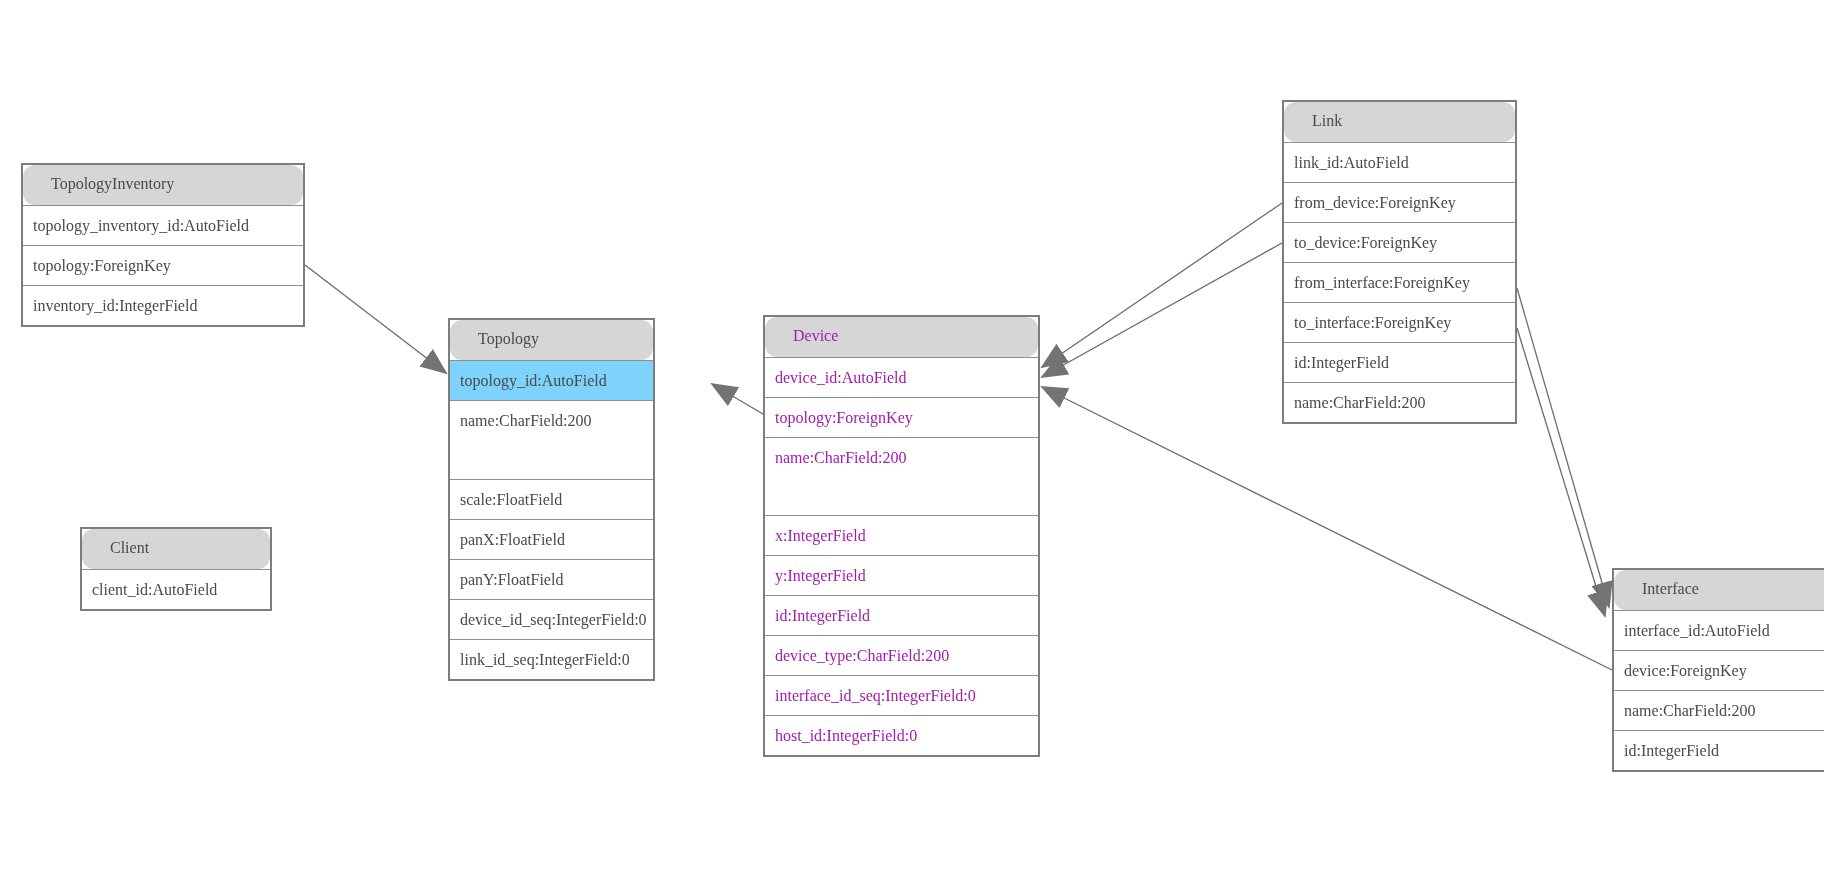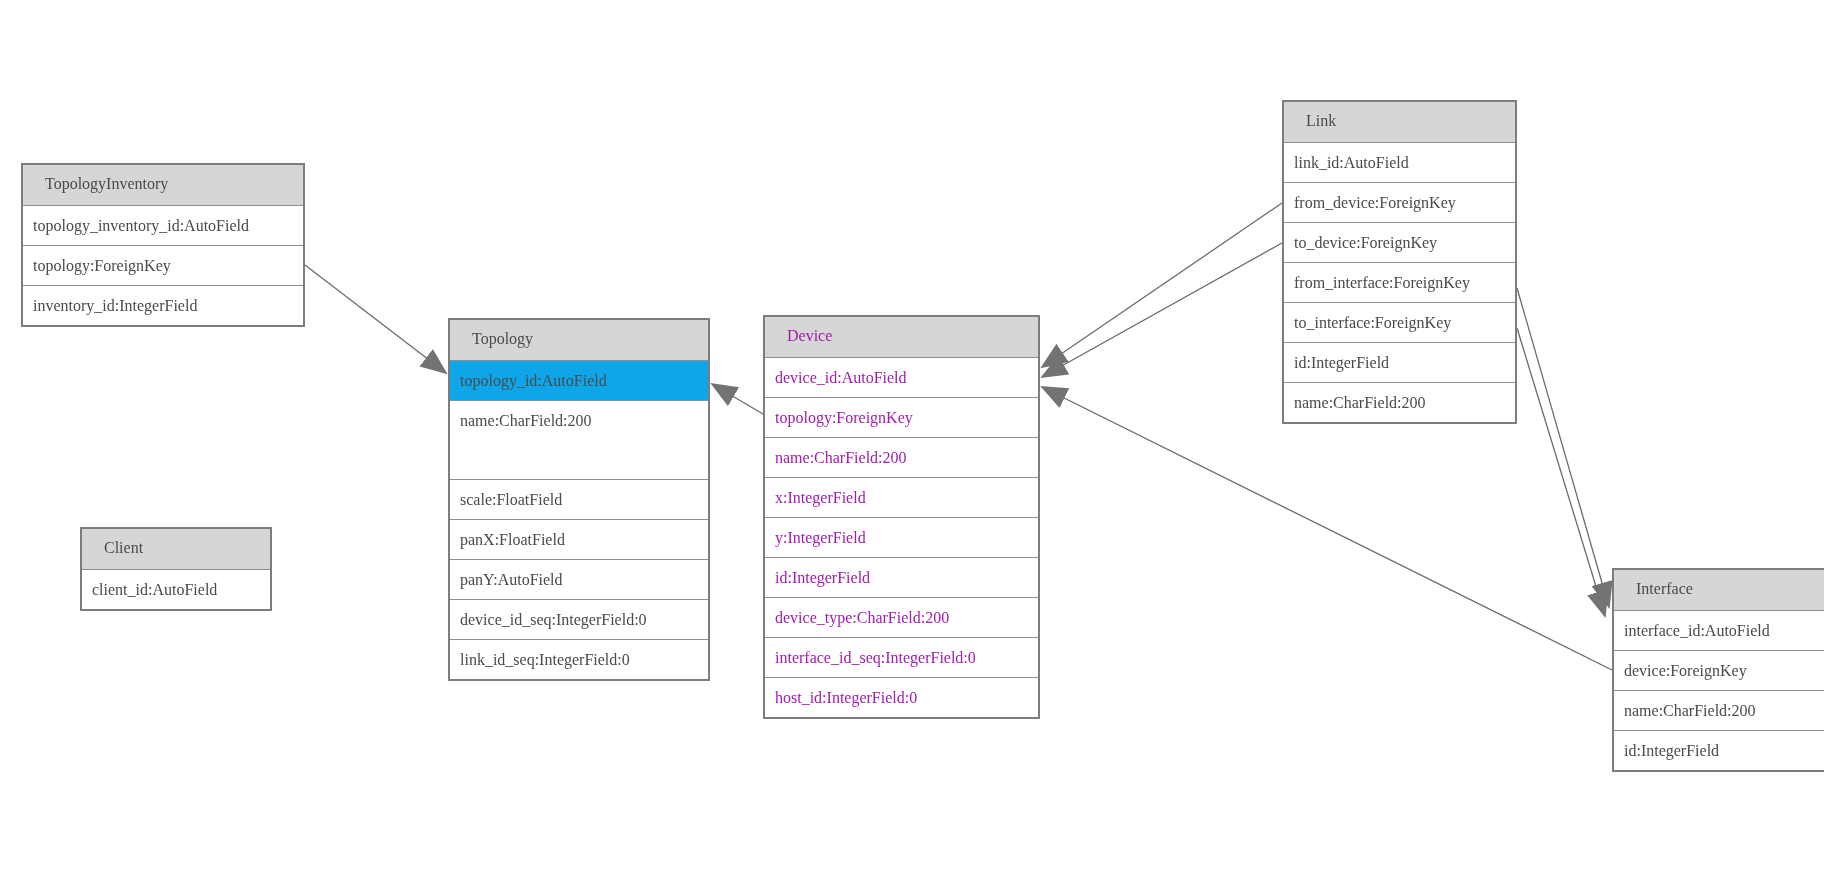--- a/index.html
+++ b/index.html
@@ -29,24 +29,25 @@
     box-sizing: border-box;
     border: 2px solid #7d7d7d;
     background: #ffffff;
     font-size: 16px;
     color: #4a4a4a;
   }
   .entity-header {
     box-sizing: border-box;
     height: 40px;
     line-height: 38px;
-    padding-left: 22px;
+    padding-left: 28px;
     background: #d6d6d6;
     white-space: nowrap;
     overflow: hidden;
+    border-radius: 12px;
   }
   .entity-field-row {
     box-sizing: border-box;
     height: 40px;
     line-height: 39px;
     padding-left: 10px;
     background: #ffffff;
     border-top: 1px solid #8f8f8f;
     white-space: nowrap;
     overflow: hidden;
@@ -72,40 +73,40 @@
         <line x1="1517" y1="328" x2="1605" y2="616" stroke="#6b6b6b" stroke-width="1.3" marker-end="url(#fk-arrowhead)"></line>
       </g>
   </svg>
   <div id="table-layer">
       <div class="entity-table" style="left: 21px; top: 163px; width: 284px; border-color: rgb(125, 125, 125); color: rgb(74, 74, 74);">
         <div class="entity-header" style="background: rgb(214, 214, 214);">TopologyInventory</div>
         <div class="entity-field-row" style="border-top-color: rgb(143, 143, 143); background: rgb(255, 255, 255);">topology_inventory_id:AutoField</div>
         <div class="entity-field-row" style="border-top-color: rgb(143, 143, 143); background: rgb(255, 255, 255);">topology:ForeignKey</div>
         <div class="entity-field-row" style="border-top-color: rgb(143, 143, 143); background: rgb(255, 255, 255);">inventory_id:IntegerField</div>
       </div>
-      <div class="entity-table" style="left: 448px; top: 318px; width: 262px; border-color: rgb(125, 125, 125); color: rgb(74, 74, 74);">
+      <div class="entity-table" style="left: 448px; top: 318px; width: 207px; border-color: rgb(125, 125, 125); color: rgb(74, 74, 74);">
         <div class="entity-header" style="background: rgb(214, 214, 214);">Topology</div>
-        <div class="entity-field-row" style="border-top-color: rgb(143, 143, 143); background: #0ea5e9;">topology_id:AutoField</div>
+        <div class="entity-field-row" style="border-top-color: rgb(143, 143, 143); background: #7dd3fc;">topology_id:AutoField</div>
         <div class="entity-field-row" style="border-top-color: rgb(143, 143, 143); background: rgb(255, 255, 255);">name:CharField:200</div>
         <div class="entity-field-row" style="border-top-color: rgb(143, 143, 143); background: rgb(255, 255, 255); margin-top: 39px;">scale:FloatField</div>
         <div class="entity-field-row" style="border-top-color: rgb(143, 143, 143); background: rgb(255, 255, 255);">panX:FloatField</div>
-        <div class="entity-field-row" style="border-top-color: rgb(143, 143, 143); background: rgb(255, 255, 255);">panY:AutoField</div>
+        <div class="entity-field-row" style="border-top-color: rgb(143, 143, 143); background: rgb(255, 255, 255);">panY:FloatField</div>
         <div class="entity-field-row" style="border-top-color: rgb(143, 143, 143); background: rgb(255, 255, 255);">device_id_seq:IntegerField:0</div>
         <div class="entity-field-row" style="border-top-color: rgb(143, 143, 143); background: rgb(255, 255, 255);">link_id_seq:IntegerField:0</div>
       </div>
       <div class="entity-table" style="left: 80px; top: 527px; width: 192px; border-color: rgb(125, 125, 125); color: rgb(74, 74, 74);">
         <div class="entity-header" style="background: rgb(214, 214, 214);">Client</div>
         <div class="entity-field-row" style="border-top-color: rgb(143, 143, 143); background: rgb(255, 255, 255);">client_id:AutoField</div>
       </div>
       <div class="entity-table" style="left: 763px; top: 315px; width: 277px; border-color: rgb(125, 125, 125); color: #a21caf;">
         <div class="entity-header" style="background: rgb(214, 214, 214);">Device</div>
         <div class="entity-field-row" style="border-top-color: rgb(143, 143, 143); background: rgb(255, 255, 255);">device_id:AutoField</div>
         <div class="entity-field-row" style="border-top-color: rgb(143, 143, 143); background: rgb(255, 255, 255);">topology:ForeignKey</div>
         <div class="entity-field-row" style="border-top-color: rgb(143, 143, 143); background: rgb(255, 255, 255);">name:CharField:200</div>
-        <div class="entity-field-row" style="border-top-color: rgb(143, 143, 143); background: rgb(255, 255, 255);">x:IntegerField</div>
+        <div class="entity-field-row" style="border-top-color: rgb(143, 143, 143); background: rgb(255, 255, 255); margin-top: 38px;">x:IntegerField</div>
         <div class="entity-field-row" style="border-top-color: rgb(143, 143, 143); background: rgb(255, 255, 255);">y:IntegerField</div>
         <div class="entity-field-row" style="border-top-color: rgb(143, 143, 143); background: rgb(255, 255, 255);">id:IntegerField</div>
         <div class="entity-field-row" style="border-top-color: rgb(143, 143, 143); background: rgb(255, 255, 255);">device_type:CharField:200</div>
         <div class="entity-field-row" style="border-top-color: rgb(143, 143, 143); background: rgb(255, 255, 255);">interface_id_seq:IntegerField:0</div>
         <div class="entity-field-row" style="border-top-color: rgb(143, 143, 143); background: rgb(255, 255, 255);">host_id:IntegerField:0</div>
       </div>
       <div class="entity-table" style="left: 1282px; top: 100px; width: 235px; border-color: rgb(125, 125, 125); color: rgb(74, 74, 74);">
         <div class="entity-header" style="background: rgb(214, 214, 214);">Link</div>
         <div class="entity-field-row" style="border-top-color: rgb(143, 143, 143); background: rgb(255, 255, 255);">link_id:AutoField</div>
         <div class="entity-field-row" style="border-top-color: rgb(143, 143, 143); background: rgb(255, 255, 255);">from_device:ForeignKey</div>

